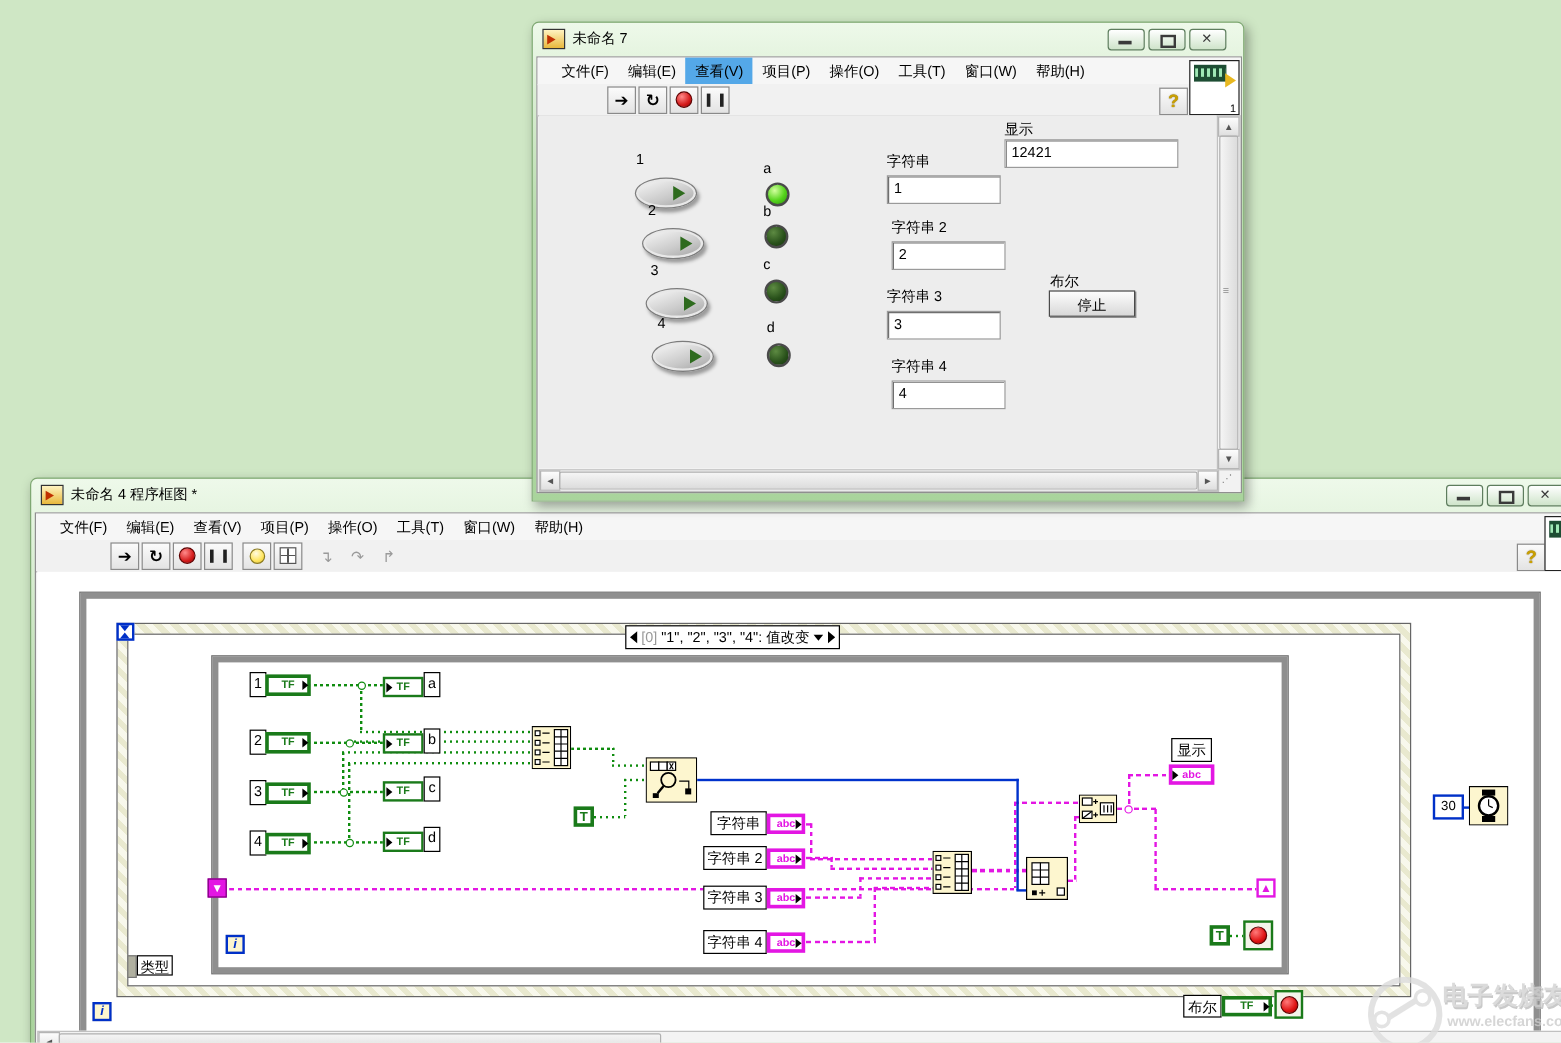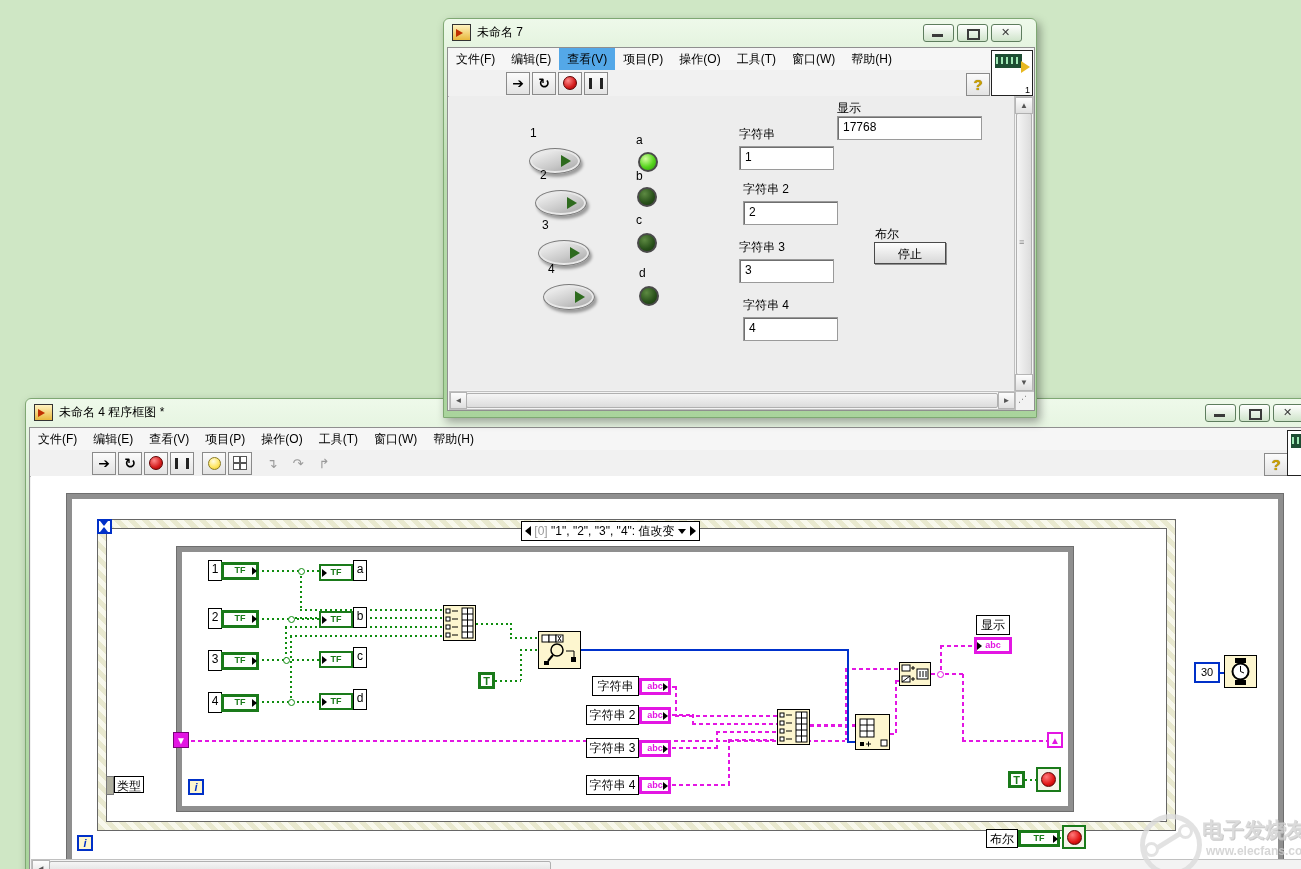--- a/index.html
+++ b/index.html
@@ -15,21 +15,21 @@
   .lv-ico::after{content:"";position:absolute;left:3px;top:4px;border-left:7px solid #c03000;
     border-top:4px solid transparent;border-bottom:4px solid transparent;}
   .winbtns{position:absolute;display:flex;gap:3px;}
   .wbtn{width:29px;height:16px;border:1px solid #5e7d5e;border-radius:3px;
     background:linear-gradient(#ffffff,#cfe4ca);position:relative;}
   .wbtn .g-min{position:absolute;left:8px;top:9px;width:11px;height:3px;background:#3a3a3a;}
   .wbtn .g-max{position:absolute;left:9px;top:4px;width:9px;height:7px;border:2px solid #3a3a3a;}
   .wbtn .g-x{position:absolute;left:9px;top:1px;color:#3a3a3a;font-weight:bold;font-size:11px;}
   .inner{position:absolute;background:#f2f2f2;border:1px solid #8f8f8f;}
   .menubar{position:absolute;left:0;top:0;right:0;height:22px;background:#f6f6f6;
-    border-bottom:1px solid #cfcfcf;display:flex;align-items:center;padding-left:0;}
+    border-bottom:1px solid #cfcfcf;display:flex;align-items:center;padding-left:12px;}
   .menu-item{padding:3px 8px;white-space:nowrap;}
   .menu-item.active{background:#54a8e8;}
   .toolbar{position:absolute;left:0;top:22px;right:0;height:26px;background:#f1f1f1;
     border-bottom:1px solid #b5b5b5;display:flex;align-items:center;}
   .tbtn{width:22px;height:21px;border:1px solid #8a8a8a;background:linear-gradient(#fbfbfb,#e3e3e3);
     margin-right:2px;display:flex;align-items:center;justify-content:center;font-size:13px;line-height:1;}
   .tbtn.noborder{border-color:transparent;background:none;}
   .sep{width:6px;}
   .run-glyph{font-weight:bold;font-size:14px;}
   .abort-dot{width:12px;height:12px;border-radius:50%;border:1px solid #5e0000;
@@ -418,21 +418,21 @@
 
         <div class="sreg left" style="left:142px;top:256px;">▼</div>
         <div class="sreg right" style="left:1016px;top:256px;">▲</div>
 
         <div class="iterm" style="left:157px;top:303px;"><span>i</span></div>
         <div class="tconst" style="left:977px;top:295px;"><span>T</span></div>
         <div class="stopterm" style="left:1005px;top:291px;width:25px;height:25px;">
             <span class="dot"></span>
           </div>
 
-        <div class="typetag" style="left:75px;top:300px;height:19px;font-family:Liberation Mono, monospace;">
+        <div class="typetag" style="left:75px;top:320px;height:19px;font-family:Liberation Mono, monospace;">
           <span class="bar"></span>
           <span class="lblbox" style="position:static;height:17px;">类型</span>
         </div>
 
         <div class="numconst" style="left:1163px;top:186px;width:26px;height:21px;"><span>30</span></div>
         <div class="node" style="left:1193px;top:179px;">
           <svg width="33" height="33">
               <rect x="0.5" y="0.5" width="32" height="32" fill="#fdf6cf" stroke="#000"></rect>
             <rect x="11" y="3" width="11" height="5" fill="#000"></rect>
               <rect x="11" y="25" width="11" height="5" fill="#000"></rect>
@@ -539,21 +539,21 @@
         <div class="fp-label" style="left:290px;top:30px;">字符串</div>
         <div class="strbox" style="left:290px;top:50px;width:95px;height:24px;box-sizing:border-box;">1</div>
         <div class="fp-label" style="left:294px;top:85px;">字符串 2</div>
         <div class="strbox" style="left:294px;top:105px;width:95px;height:24px;box-sizing:border-box;">2</div>
         <div class="fp-label" style="left:290px;top:143px;">字符串 3</div>
         <div class="strbox" style="left:290px;top:163px;width:95px;height:24px;box-sizing:border-box;">3</div>
         <div class="fp-label" style="left:294px;top:201px;">字符串 4</div>
         <div class="strbox" style="left:294px;top:221px;width:95px;height:24px;box-sizing:border-box;">4</div>
 
         <div class="fp-label" style="left:388px;top:4px;">显示</div>
-        <div class="strbox" style="left:388px;top:20px;width:145px;height:24px;box-sizing:border-box;">17768</div>
+        <div class="strbox" style="left:388px;top:20px;width:145px;height:24px;box-sizing:border-box;">12421</div>
 
         <div class="fp-label" style="left:426px;top:130px;">布尔</div>
         <div class="pushbtn" style="left:425px;top:146px;width:72px;height:22px;box-sizing:border-box;">停止</div>
       </div>
 
       <div class="sb" style="left:566px;top:48px;width:18px;height:294px;">
         <div class="sb-btn" style="left:0;top:0;width:16px;height:15px;">▲</div>
         <div class="sb-thumb" style="left:1px;top:16px;width:14px;height:260px;"></div>
         <div class="grip" style="left:4px;top:140px;">≡</div>
         <div class="sb-btn" style="left:0;bottom:0;width:16px;height:15px;">▼</div>

